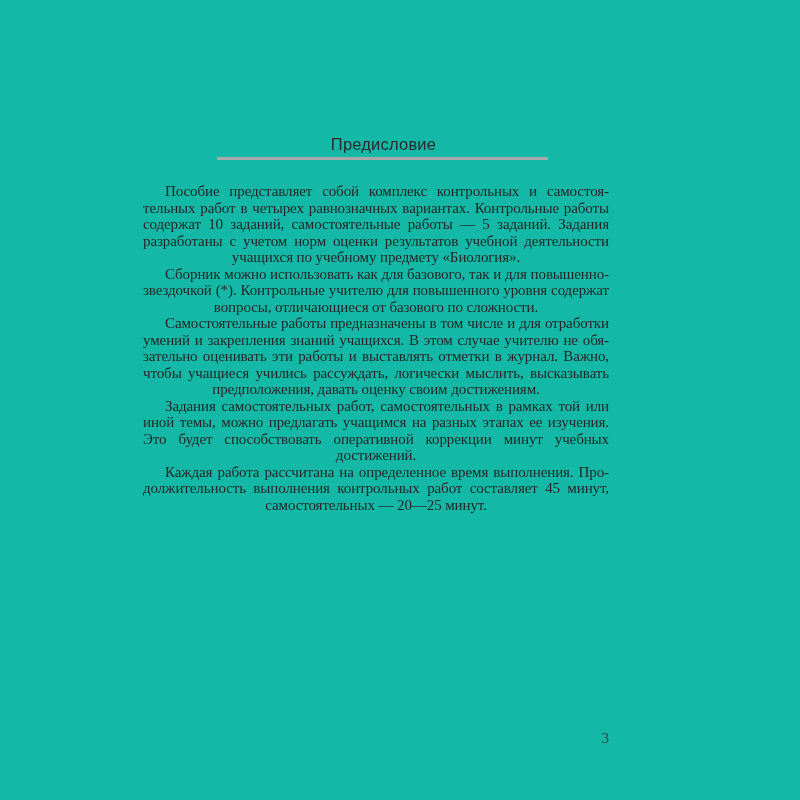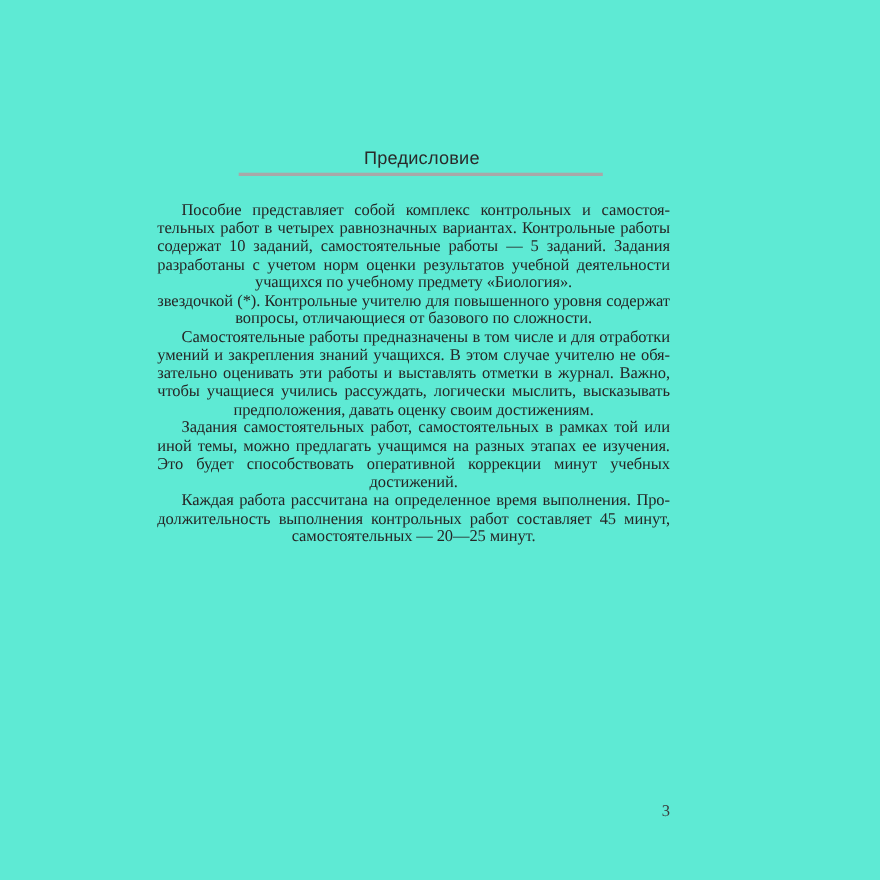--- a/index.html
+++ b/index.html
@@ -4,21 +4,21 @@
 <style>
   html, body {
     margin: 0;
     padding: 0;
     background: #ffffff;
   }
   .page {
     position: relative;
     width: 800px;
     height: 800px;
-    background: #5eead4;
+    background: #14b8a6;
     overflow: hidden;
     font-family: "Liberation Serif", serif;
   }
   .heading {
     position: absolute;
     left: 218px;
     top: 136px;
     width: 331px;
     text-align: center;
     font-family: "Liberation Sans", sans-serif;
@@ -70,20 +70,21 @@
   <div class="heading-rule"></div>
   <div class="paragraphs">
       <div class="paragraph">
         <div class="text-line first">Пособие представляет собой комплекс контрольных и самостоя-</div>
         <div class="text-line">тельных работ в четырех равнозначных вариантах. Контрольные работы</div>
         <div class="text-line">содержат 10 заданий, самостоятельные работы — 5 заданий. Задания</div>
         <div class="text-line">разработаны с учетом норм оценки результатов учебной деятельности</div>
         <div class="text-line last">учащихся по учебному предмету «Биология».</div>
       </div>
       <div class="paragraph">
+        <div class="text-line first">Сборник можно использовать как для базового, так и для повышенно-</div>
         <div class="text-line">звездочкой (*). Контрольные учителю для повышенного уровня содержат</div>
         <div class="text-line last">вопросы, отличающиеся от базового по сложности.</div>
       </div>
       <div class="paragraph">
         <div class="text-line first">Самостоятельные работы предназначены в том числе и для отработки</div>
         <div class="text-line">умений и закрепления знаний учащихся. В этом случае учителю не обя-</div>
         <div class="text-line">зательно оценивать эти работы и выставлять отметки в журнал. Важно,</div>
         <div class="text-line">чтобы учащиеся учились рассуждать, логически мыслить, высказывать</div>
         <div class="text-line last">предположения, давать оценку своим достижениям.</div>
       </div>

